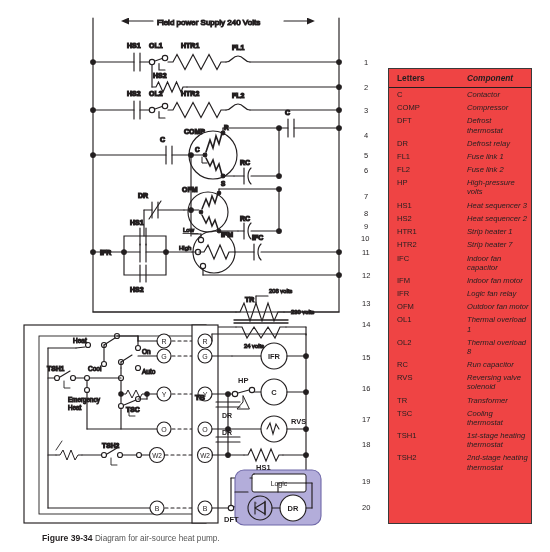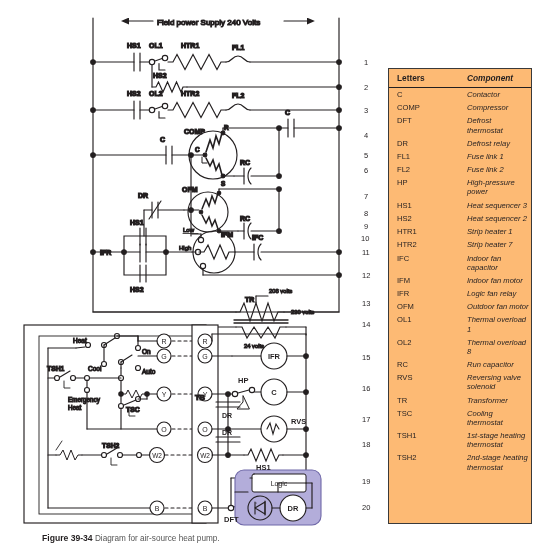--- a/index.html
+++ b/index.html
@@ -4,21 +4,21 @@
 <style>
   html,body{margin:0;padding:0;background:#ffffff;}
   body{width:550px;height:552px;position:relative;
        font-family:"Liberation Sans", sans-serif;color:#231f20;overflow:hidden;}
   .wrap{position:absolute;left:16px;top:0;width:550px;height:552px;}
   svg{display:block;}
   text{font-family:"Liberation Sans", sans-serif;fill:#231f20;}
 
   
   .legend{position:absolute;left:372px;top:68px;width:144px;height:456px;
-          border:1px solid #3a3a3a;background:#fdba74;box-sizing:border-box;}
+          border:1px solid #3a3a3a;background:#ef4444;box-sizing:border-box;}
   .legend table{border-collapse:collapse;width:100%;font-size:7.6px;}
   .legend th{text-align:left;font-weight:bold;font-size:8.3px;padding:4px 2px 4px 8px;
              border-bottom:1.2px solid #231f20;}
   .legend th.c2,.legend td.c2{padding-left:10px;font-style:italic;}
   .legend td{vertical-align:top;padding:2.05px 2px 2.05px 8px;line-height:1.2;}
   .legend td.c1{width:58px;}
 
   .caption{position:absolute;left:8px;top:533px;font-size:8.2px;color:#3a3a3a;}
   .caption b{color:#231f20;font-size:8.6px;padding-left:18px;}
   .caption span.t{color:#555;}
@@ -563,21 +563,21 @@
           <tr>
             <td class="c1">FL1</td>
             <td class="c2">Fuse link 1</td>
           </tr>
           <tr>
             <td class="c1">FL2</td>
             <td class="c2">Fuse link 2</td>
           </tr>
           <tr>
             <td class="c1">HP</td>
-            <td class="c2">High-pressure power</td>
+            <td class="c2">High-pressure volts</td>
           </tr>
           <tr>
             <td class="c1">HS1</td>
             <td class="c2">Heat sequencer 3</td>
           </tr>
           <tr>
             <td class="c1">HS2</td>
             <td class="c2">Heat sequencer 2</td>
           </tr>
           <tr>

